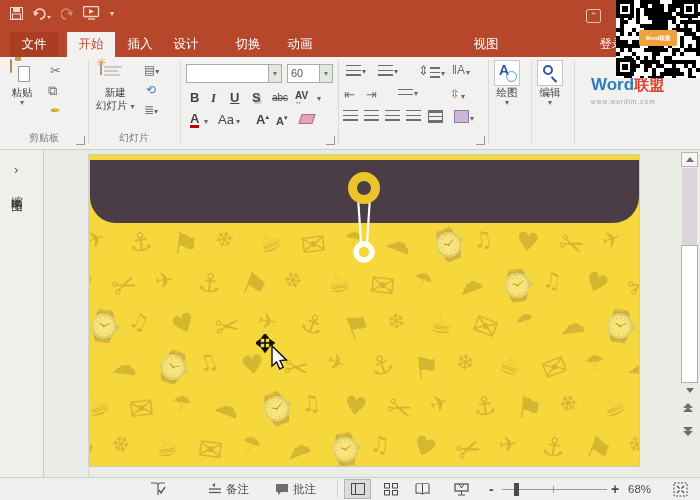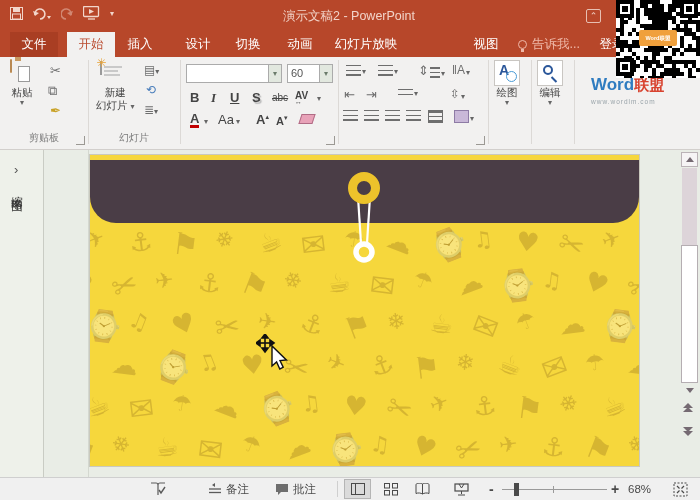--- a/index.html
+++ b/index.html
@@ -104,38 +104,32 @@
         <path d="M10 8 A5 5 0 1 0 5 12" fill="none" stroke="#F2D6CB" stroke-width="1.6"></path>
         <path d="M12 4 L10 9 L6 6 Z" fill="#F2D6CB"></path>
       </svg>
     <svg width="18" height="14" viewBox="0 0 18 14">
         <rect x="0.5" y="0.5" width="15" height="10" rx="1" fill="none" stroke="#F2D6CB" stroke-width="1.3"></rect>
         <path d="M6 3 l5 2.5 -5 2.5 z" fill="#F2D6CB"></path>
         <path d="M5 13 h7" stroke="#F2D6CB" stroke-width="1.3"></path>
       </svg>
     <span style="font-size:8px;">▾</span>
   </div>
-  <span class="win-title">演示文稿2 - PowerPoint</span>
   <div class="ribbon-opts">⌃</div>
 </div>
 
 <div class="tabrow">
   <div class="tab file" style="left:10px;width:48px;">文件</div>
   <div class="tab active" style="left:67px;width:48px;">开始</div>
   <div class="tab" style="left:118px;width:44px;">插入</div>
-  <div class="tab" style="left:176px;width:44px;">设计</div>
+  <div class="tab" style="left:164px;width:44px;">设计</div>
   <div class="tab" style="left:226px;width:44px;">切换</div>
   <div class="tab" style="left:278px;width:44px;">动画</div>
-  <div class="tab" style="left:328px;width:76px;">幻灯片放映</div>
   <div class="tab" style="left:392px;width:44px;margin-top:48px;">审阅</div>
   <div class="tab" style="left:464px;width:44px;">视图</div>
-  <div class="tab tellme" style="left:518px;">
-    <span class="bulb"></span>
-    <span>告诉我...</span>
-  </div>
   <div class="tab" style="left:594px;width:36px;">登录</div>
 </div>
 
 <div class="ribbon">
   <div class="gsep" style="left:88px;"></div>
     <div class="gsep" style="left:180px;"></div>
   <div class="gsep" style="left:338px;"></div>
     <div class="gsep" style="left:488px;"></div>
   <div class="gsep" style="left:531px;"></div>
     <div class="gsep" style="left:574px;"></div>

